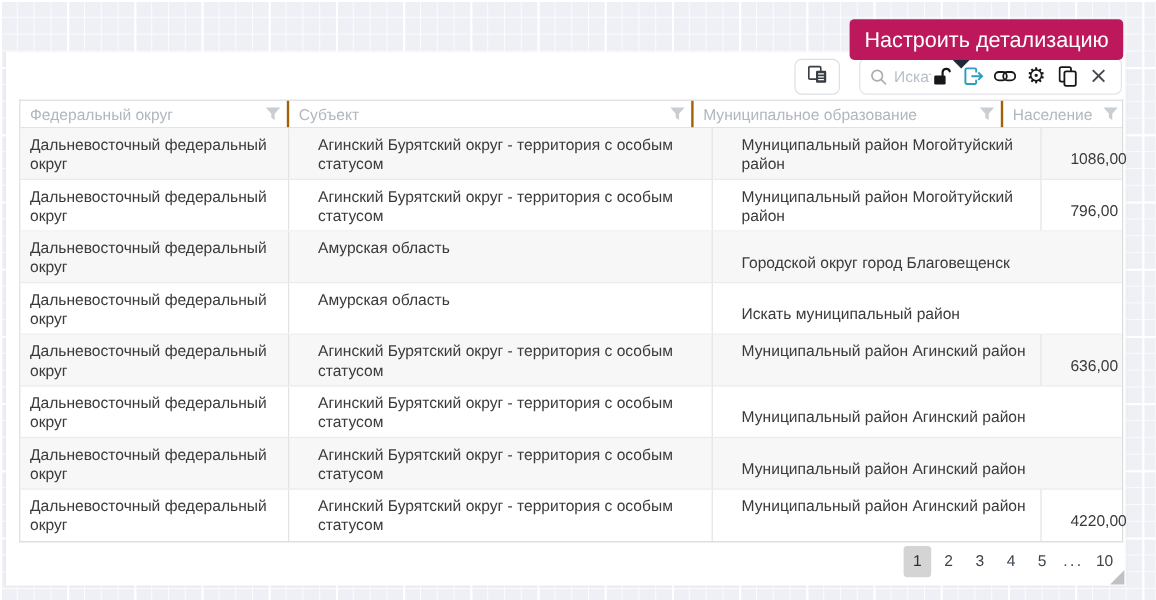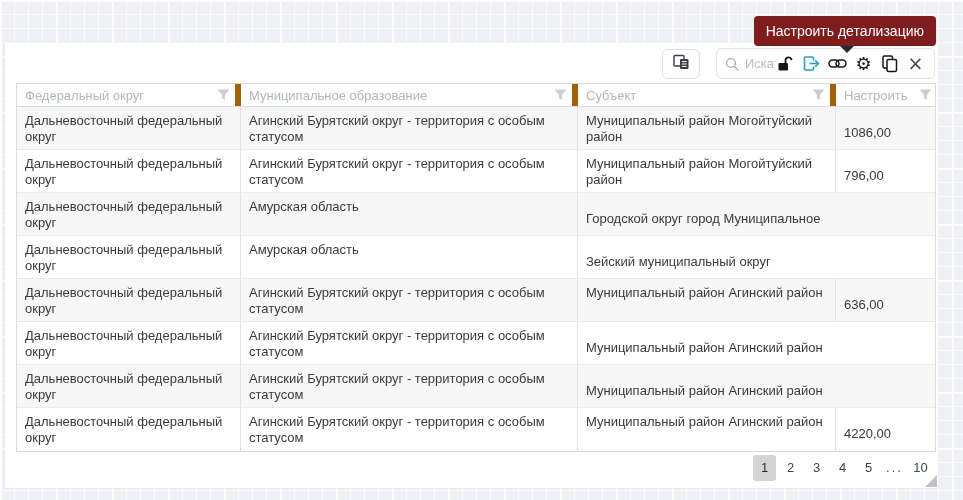--- a/index.html
+++ b/index.html
@@ -12,22 +12,22 @@
       linear-gradient(to right,#ffffff 2px,transparent 2px),
       linear-gradient(to bottom,#ffffff 2px,transparent 2px),
       linear-gradient(to right,rgba(255,255,255,.75) 1px,transparent 1px),
       linear-gradient(to bottom,rgba(255,255,255,.75) 1px,transparent 1px);
     background-size:56px 56px,56px 56px,14px 14px,14px 14px;
   }
 
   
   .tooltip {
     position:absolute; top:16px; right:27px;
-    background:#7f1d1d; color:#ffffff;
-    font-size:14px; line-height:1;
+    background:#be185d; color:#ffffff;
+    font-size:18px; line-height:1;
     padding:8px 12px; border-radius:4px;
     white-space:nowrap; z-index:30;
   }
   .tooltip .caret {
     position:absolute; top:100%; left:86px;
     width:0; height:0;
     border-left:7px solid transparent;
     border-right:7px solid transparent;
     border-top:7px solid #202938;
   }
@@ -74,24 +74,24 @@
     font-size:13px; color:#3a3a3a;
   }
   .trow {
     display:grid;
     grid-template-columns:224px 337px 258px 101px;
   }
   .thead { height:23px; border-bottom:1px solid #dcdcdc; }
   .th {
     display:flex; align-items:center; justify-content:space-between;
     padding:0 5px 0 8px; color:#b1b7bf; font-size:13px;
-    border-right:6px solid #a16207; overflow:hidden; white-space:nowrap;
+    border-right:2px solid #a16207; overflow:hidden; white-space:nowrap;
   }
   .th:last-child { border-right:none; }
-  .drow { height:43px; border-bottom:1px solid #ebebeb; }
+  .drow { height:43px; border-bottom:1px solid #ebebeb;gap:16px; }
   .drow:last-child { border-bottom:none; }
   .drow:nth-child(even) { background:#f7f7f8; }
   .td {
     padding:6px 8px 0 8px; line-height:16px;
     border-right:1px solid #e3e3e3; overflow:hidden;
   }
   .td:last-child { border-right:none;margin-top:12px; }
 
   
   .pagination {
@@ -181,33 +181,33 @@
 
   <div class="table">
     <div class="trow thead">
       <div class="th">
         <span>Федеральный округ</span>
         <svg width="13" height="12" viewBox="0 0 13 12">
             <path d="M0.5 0.5 h12 l-4.6 5.2 v5.4 l-2.8 -1.9 v-3.5 z" fill="#c9ced4"></path>
           </svg>
       </div>
       <div class="th">
+        <span>Субъект</span>
+        <svg width="13" height="12" viewBox="0 0 13 12">
+            <path d="M0.5 0.5 h12 l-4.6 5.2 v5.4 l-2.8 -1.9 v-3.5 z" fill="#c9ced4"></path>
+          </svg>
+      </div>
+      <div class="th">
         <span>Муниципальное образование</span>
         <svg width="13" height="12" viewBox="0 0 13 12">
             <path d="M0.5 0.5 h12 l-4.6 5.2 v5.4 l-2.8 -1.9 v-3.5 z" fill="#c9ced4"></path>
           </svg>
       </div>
       <div class="th">
-        <span>Субъект</span>
-        <svg width="13" height="12" viewBox="0 0 13 12">
-            <path d="M0.5 0.5 h12 l-4.6 5.2 v5.4 l-2.8 -1.9 v-3.5 z" fill="#c9ced4"></path>
-          </svg>
-      </div>
-      <div class="th">
-        <span>Настроить</span>
+        <span>Население</span>
         <svg width="13" height="12" viewBox="0 0 13 12">
             <path d="M0.5 0.5 h12 l-4.6 5.2 v5.4 l-2.8 -1.9 v-3.5 z" fill="#c9ced4"></path>
           </svg>
       </div>
     </div>
 
     <div class="trow drow">
       <div class="td">Дальневосточный федеральный округ</div>
       <div class="td">Агинский Бурятский округ - территория с особым статусом</div>
       <div class="td">Муниципальный район Могойтуйский район</div>
@@ -215,26 +215,26 @@
     </div>
     <div class="trow drow">
       <div class="td">Дальневосточный федеральный округ</div>
       <div class="td">Агинский Бурятский округ - территория с особым статусом</div>
       <div class="td">Муниципальный район Могойтуйский район</div>
       <div class="td">796,00</div>
     </div>
     <div class="trow drow">
       <div class="td">Дальневосточный федеральный округ</div>
       <div class="td">Амурская область</div>
-      <div class="td">Городской округ город Муниципальное</div>
+      <div class="td">Городской округ город Благовещенск</div>
     </div>
     <div class="trow drow">
       <div class="td">Дальневосточный федеральный округ</div>
       <div class="td">Амурская область</div>
-      <div class="td">Зейский муниципальный округ</div>
+      <div class="td">Искать муниципальный район</div>
     </div>
     <div class="trow drow">
       <div class="td">Дальневосточный федеральный округ</div>
       <div class="td">Агинский Бурятский округ - территория с особым статусом</div>
       <div class="td">Муниципальный район Агинский район</div>
       <div class="td">636,00</div>
     </div>
     <div class="trow drow">
       <div class="td">Дальневосточный федеральный округ</div>
       <div class="td">Агинский Бурятский округ - территория с особым статусом</div>

